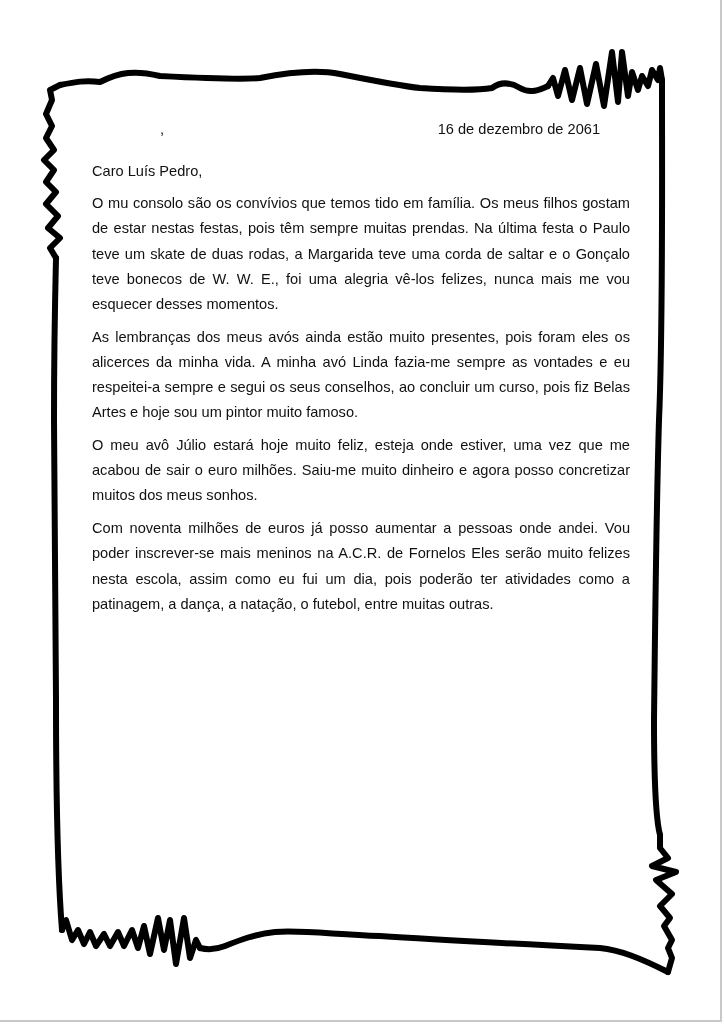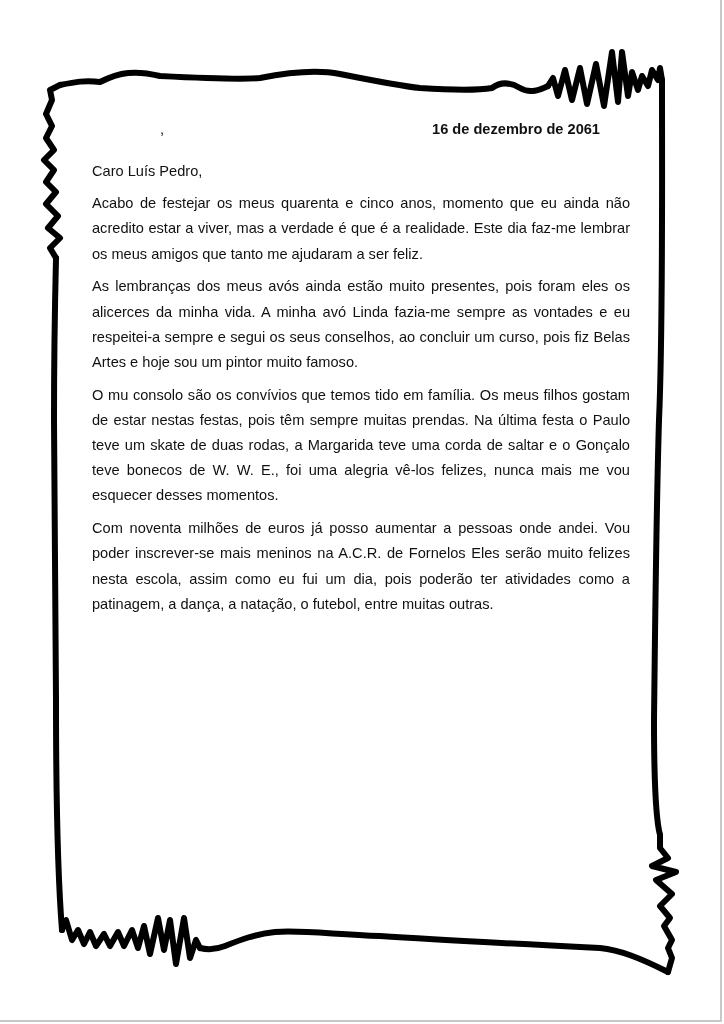--- a/index.html
+++ b/index.html
@@ -10,21 +10,21 @@
       border-right: 2px solid #c8c8c8; border-bottom: 2px solid #c8c8c8;
     }
     .frame { position: absolute; left: 0; top: 0; width: 724px; height: 1024px; pointer-events: none; }
     .letter {
       position: absolute; left: 92px; top: 117px; width: 538px;
       font-family: "Liberation Sans", sans-serif; font-size: 14.6px; color: #111111;
       line-height: 25.2px;
     }
     .header-row { position: relative; height: 25px; margin-bottom: 7px; }
     .place { position: absolute; left: 68px; top: 0; }
-    .date { position: absolute; right: 30px; top: 0; font-weight: bold; }
+    .date { position: absolute; right: 30px; top: 0; }
     .greeting { margin: 17px 0 7px 0; }
     .para { margin: 0 0 7.5px 0; text-align: justify; }
   </style>
 </head>
 <body>
 
 <div class="page"></div>
 
 <svg class="frame" viewBox="0 0 724 1024" xmlns="http://www.w3.org/2000/svg">
   <g fill="none" stroke="#000" stroke-width="6" stroke-linecap="round" stroke-linejoin="round">
@@ -46,17 +46,17 @@
     <path d="M56,258 L50,248 L60,238 L48,228 L58,216 L46,204 L56,192 L46,182 L54,170 L44,160 L54,150 L46,138 L52,126 L46,114 L52,100 L50,90 L60,85"></path>
   </g>
 </svg>
 
 <div class="letter">
   <div class="header-row">
     <span class="place">,</span>
     <span class="date">16 de dezembro de 2061</span>
   </div>
   <p class="greeting">Caro Luís Pedro,</p>
-  <p class="para">Acabo de festejar os meus quarenta e cinco anos, momento que eu ainda não acredito estar a viver, mas a verdade é que é a realidade. Este dia faz-me lembrar os meus amigos que tanto me ajudaram a ser feliz.</p>
+  <p class="para">O mu consolo são os convívios que temos tido em família. Os meus filhos gostam de estar nestas festas, pois têm sempre muitas prendas. Na última festa o Paulo teve um skate de duas rodas, a Margarida teve uma corda de saltar e o Gonçalo teve bonecos de W. W. E., foi uma alegria vê-los felizes, nunca mais me vou esquecer desses momentos.</p>
   <p class="para">As lembranças dos meus avós ainda estão muito presentes, pois foram eles os alicerces da minha vida. A minha avó Linda fazia-me sempre as vontades e eu respeitei-a sempre e segui os seus conselhos, ao concluir um curso, pois fiz Belas Artes e hoje sou um pintor muito famoso.</p>
-  <p class="para">O mu consolo são os convívios que temos tido em família. Os meus filhos gostam de estar nestas festas, pois têm sempre muitas prendas. Na última festa o Paulo teve um skate de duas rodas, a Margarida teve uma corda de saltar e o Gonçalo teve bonecos de W. W. E., foi uma alegria vê-los felizes, nunca mais me vou esquecer desses momentos.</p>
+  <p class="para">O meu avô Júlio estará hoje muito feliz, esteja onde estiver, uma vez que me acabou de sair o euro milhões. Saiu-me muito dinheiro e agora posso concretizar muitos dos meus sonhos.</p>
   <p class="para">Com noventa milhões de euros já posso aumentar a pessoas onde andei. Vou poder inscrever-se mais meninos na A.C.R. de Fornelos Eles serão muito felizes nesta escola, assim como eu fui um dia, pois poderão ter atividades como a patinagem, a dança, a natação, o futebol, entre muitas outras.</p>
 </div>
 
 </body></html>

